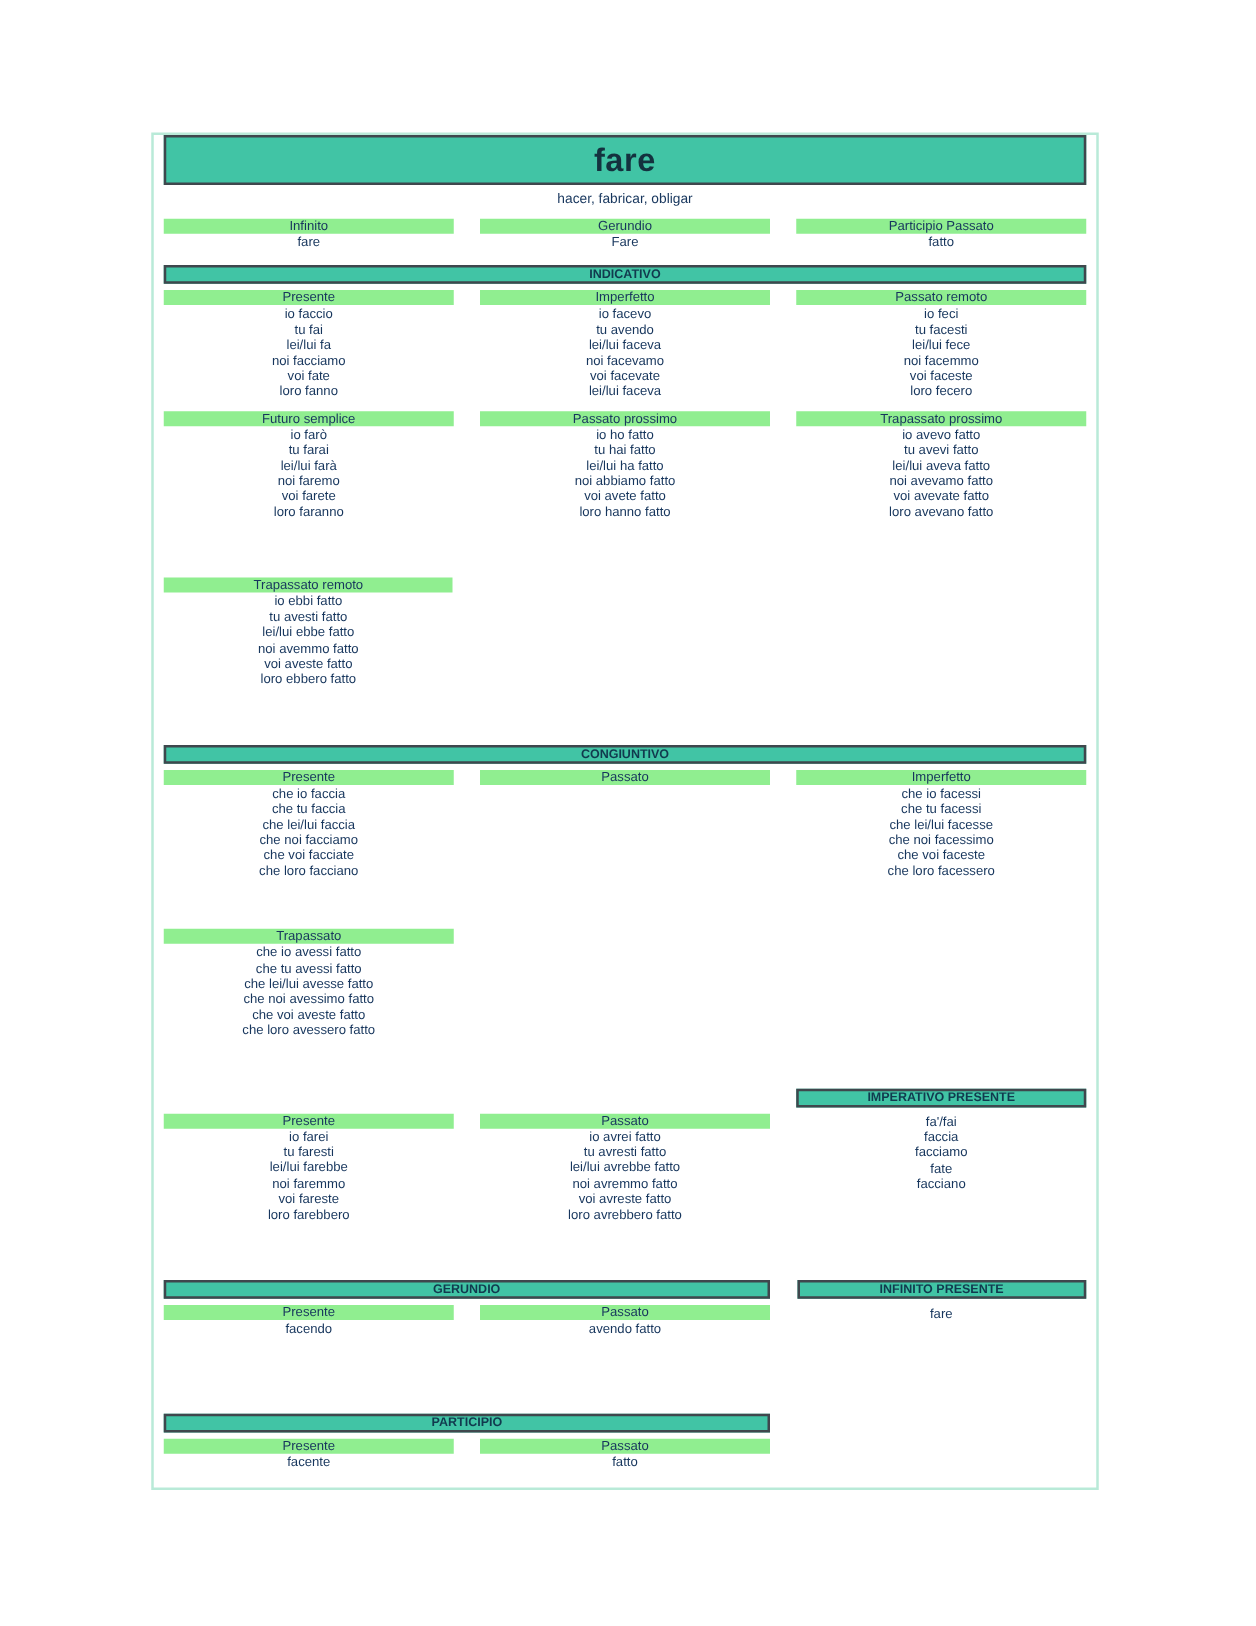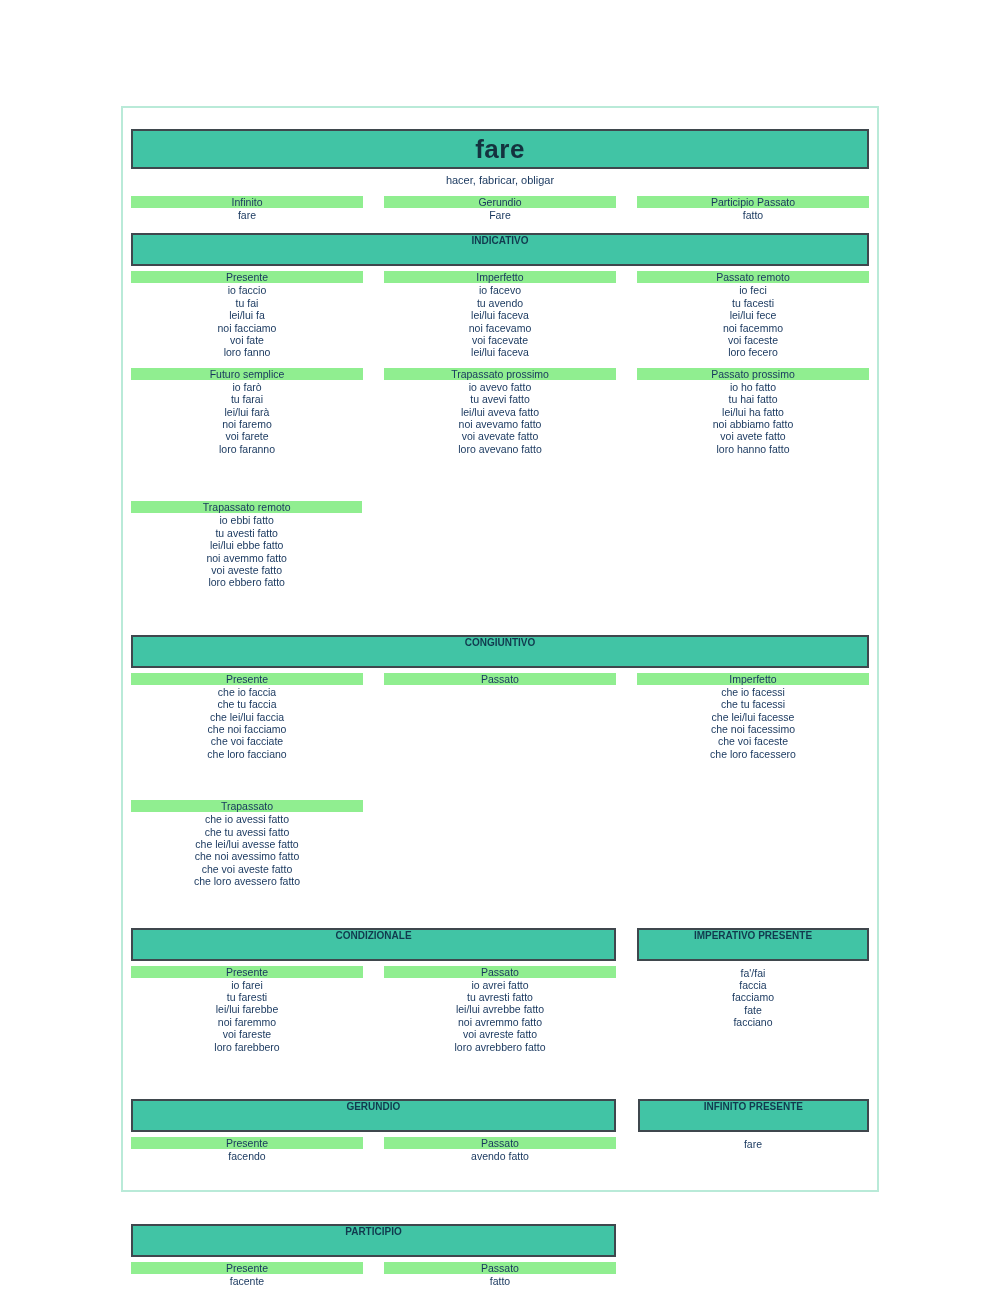--- a/index.html
+++ b/index.html
@@ -8,21 +8,21 @@
     width: 1005px; height: 1301px;
     background: #ffffff;
     font-family: "Liberation Sans", sans-serif;
     color: #17365d;
     position: relative;
   }
   .frame {
     position: absolute; left: 121px; top: 106px;
     width: 758px; height: 1086px;
     border: 2px solid #b9ead8;
-    padding: 21px 8px;
+    padding: 0 8px;
     background: #ffffff;
   }
   .title-bar {
     height: 40px;
     background: #41c4a5;
     border: 2px solid #3f474d;
     display: flex; align-items: center; justify-content: center;
   }
   .title { font-size: 26px; font-weight: 700; color: #14323f; letter-spacing: 0.5px; }
   .subtitle { margin-top: 5px; text-align: center; font-size: 11px; color: #17365d; }
@@ -33,21 +33,21 @@
     background: #90ee90;
     height: 12px; line-height: 12px;
     font-size: 10.5px; text-align: center;
   }
   .form-line { font-size: 10.5px; line-height: 12.4px; text-align: center; }
   .block .forms { margin-top: 1px; }
   .value-line { margin-top: 1px; }
   .section-bar {
     background: #41c4a5;
     border: 2px solid #3f474d;
-    height: 33px; line-height: 11px;
+    height: 15px; line-height: 11px;
     text-align: center; font-size: 10px; font-weight: 700; color: #113a4e;
   }
   .mt-5  { margin-top: 5px; }
   .mt-9  { margin-top: 9px; }
   .mt-10 { margin-top: 10px; }
   .mt-12 { margin-top: 12px; }
   .mt-44 { margin-top: 40px; }
   .mt-46 { margin-top: 46px; gap: 22px; }
   .mt-62 { margin-top: 62px; }
 </style>
@@ -120,41 +120,41 @@
       <div class="forms">
           <div class="form-line">io farò</div>
           <div class="form-line">tu farai</div>
           <div class="form-line">lei/lui farà</div>
           <div class="form-line">noi faremo</div>
           <div class="form-line">voi farete</div>
           <div class="form-line">loro faranno</div>
         </div>
     </div>
     <div class="block">
+      <div class="block-header">Passato prossimo</div>
+      <div class="forms">
+          <div class="form-line">io ho fatto</div>
+          <div class="form-line">tu hai fatto</div>
+          <div class="form-line">lei/lui ha fatto</div>
+          <div class="form-line">noi abbiamo fatto</div>
+          <div class="form-line">voi avete fatto</div>
+          <div class="form-line">loro hanno fatto</div>
+        </div>
+    </div>
+    <div class="block">
       <div class="block-header">Trapassato prossimo</div>
       <div class="forms">
           <div class="form-line">io avevo fatto</div>
           <div class="form-line">tu avevi fatto</div>
           <div class="form-line">lei/lui aveva fatto</div>
           <div class="form-line">noi avevamo fatto</div>
           <div class="form-line">voi avevate fatto</div>
           <div class="form-line">loro avevano fatto</div>
         </div>
     </div>
-    <div class="block">
-      <div class="block-header">Passato prossimo</div>
-      <div class="forms">
-          <div class="form-line">io ho fatto</div>
-          <div class="form-line">tu hai fatto</div>
-          <div class="form-line">lei/lui ha fatto</div>
-          <div class="form-line">noi abbiamo fatto</div>
-          <div class="form-line">voi avete fatto</div>
-          <div class="form-line">loro hanno fatto</div>
-        </div>
-    </div>
   </div>
 
   <div class="grid3 mt-46">
     <div class="block">
       <div class="block-header">Trapassato remoto</div>
       <div class="forms">
           <div class="form-line">io ebbi fatto</div>
           <div class="form-line">tu avesti fatto</div>
           <div class="form-line">lei/lui ebbe fatto</div>
           <div class="form-line">noi avemmo fatto</div>
@@ -202,21 +202,20 @@
           <div class="form-line">che tu avessi fatto</div>
           <div class="form-line">che lei/lui avesse fatto</div>
           <div class="form-line">che noi avessimo fatto</div>
           <div class="form-line">che voi aveste fatto</div>
           <div class="form-line">che loro avessero fatto</div>
         </div>
     </div>
   </div>
 
   <div class="grid3 mt-44">
-    <div class="section-bar span2">CONDIZIONALE</div>
     <div class="section-bar col3">IMPERATIVO PRESENTE</div>
   </div>
 
   <div class="grid3 mt-5">
     <div class="block">
       <div class="block-header">Presente</div>
       <div class="forms">
           <div class="form-line">io farei</div>
           <div class="form-line">tu faresti</div>
           <div class="form-line">lei/lui farebbe</div>

